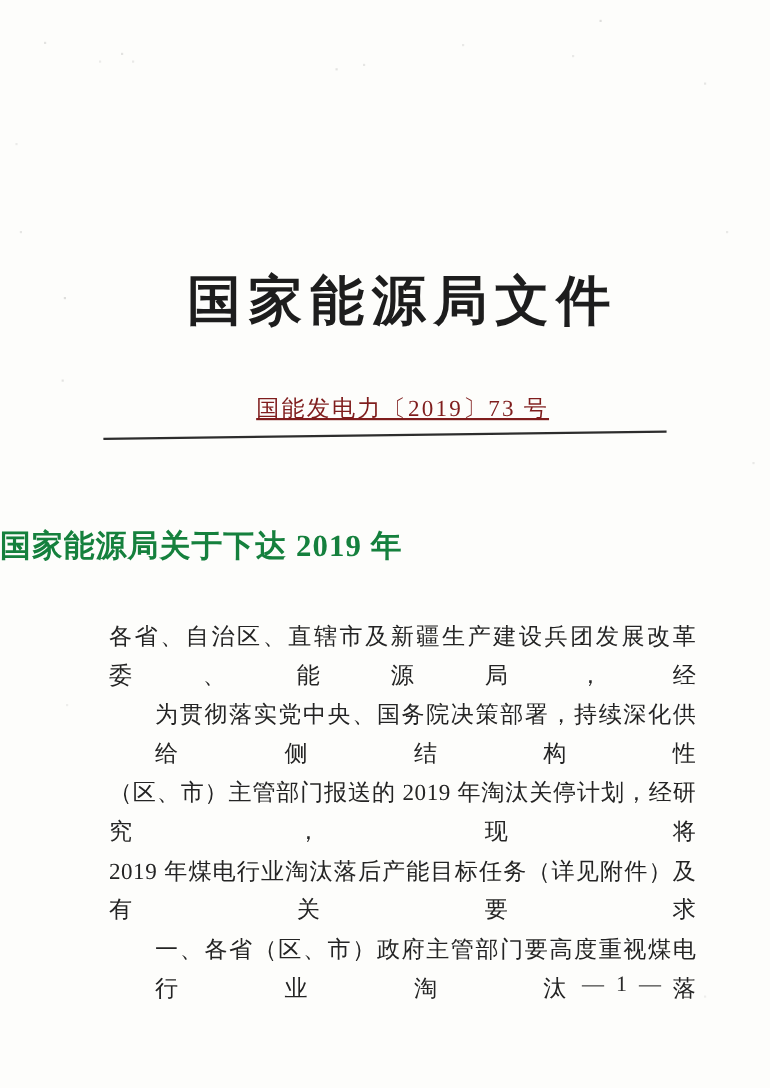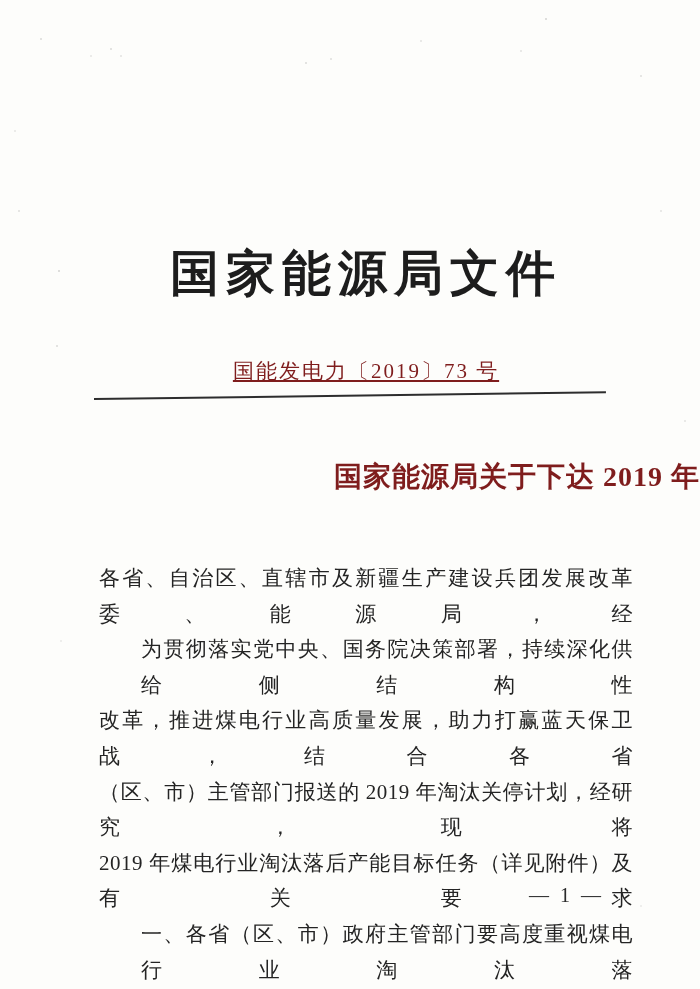--- a/index.html
+++ b/index.html
@@ -71,29 +71,29 @@
     position: absolute;
     top: 398px;
     left: 94px;
     width: 512px;
     border-top: 2px solid #2d2d2d;
     transform: rotate(-0.75deg);
     transform-origin: left center;
   }
   .notice-title {
     position: absolute;
-    top: 456px;
+    top: 476px;
     left: 0;
     width: 100%;
-    text-align: right;
+    text-align: left;
     font-weight: bold;
     font-size: 28px;
     line-height: 41px;
     letter-spacing: 1px;
-    color: #7f1d1d;
+    color: #15803d;
   }
   .body-block {
     position: absolute;
     top: 561px;
     left: 84px;
     width: 534px;
     font-size: 21px;
     line-height: 35.6px;
     color: #242424;
   }
@@ -134,21 +134,20 @@
 
   <div class="rule"></div>
 
   <div class="notice-title">
     <div>国家能源局关于下达 2019 年</div>
   </div>
 
   <div class="body-block">
     <div class="line fill">各省、自治区、直辖市及新疆生产建设兵团发展改革委、能源局，经</div>
     <div class="line fill indent">为贯彻落实党中央、国务院决策部署，持续深化供给侧结构性</div>
-    <div class="line fill">改革，推进煤电行业高质量发展，助力打赢蓝天保卫战，结合各省</div>
     <div class="line fill">（区、市）主管部门报送的 2019 年淘汰关停计划，经研究，现将</div>
     <div class="line fill">2019 年煤电行业淘汰落后产能目标任务（详见附件）及有关要求</div>
     <div class="line fill indent">一、各省（区、市）政府主管部门要高度重视煤电行业淘汰落</div>
 
   </div>
 
   <div class="page-number">— 1 —</div>
 </div>
 
 </body></html>

